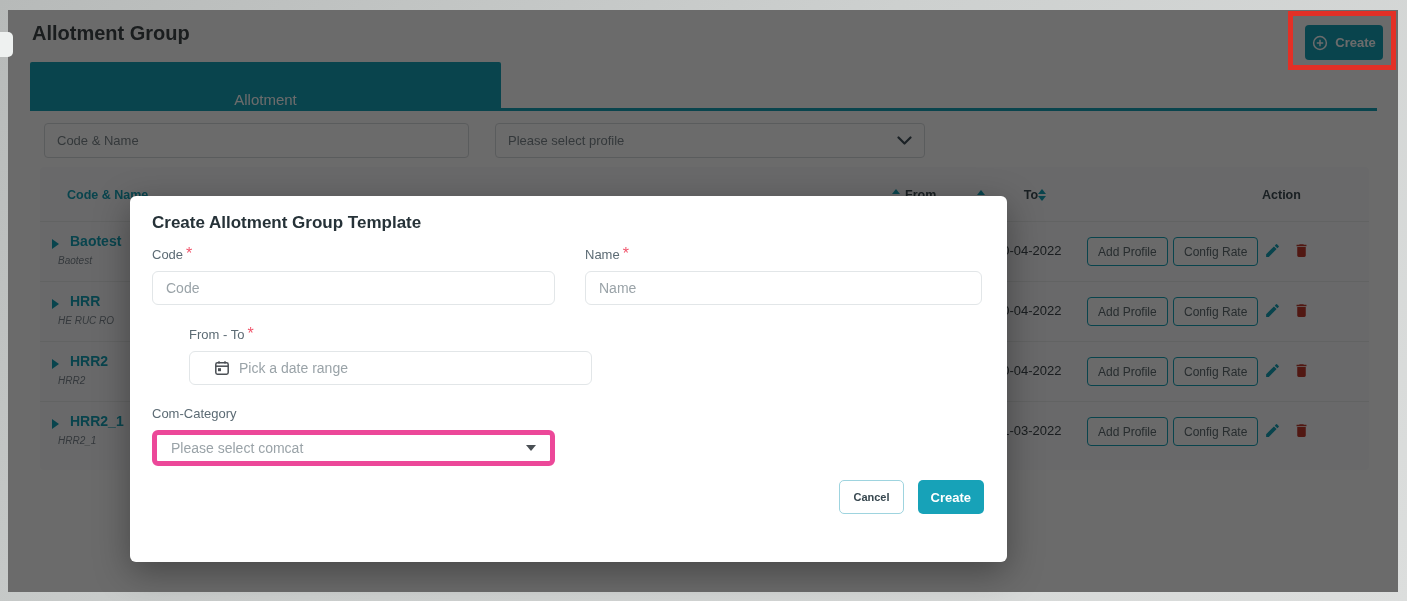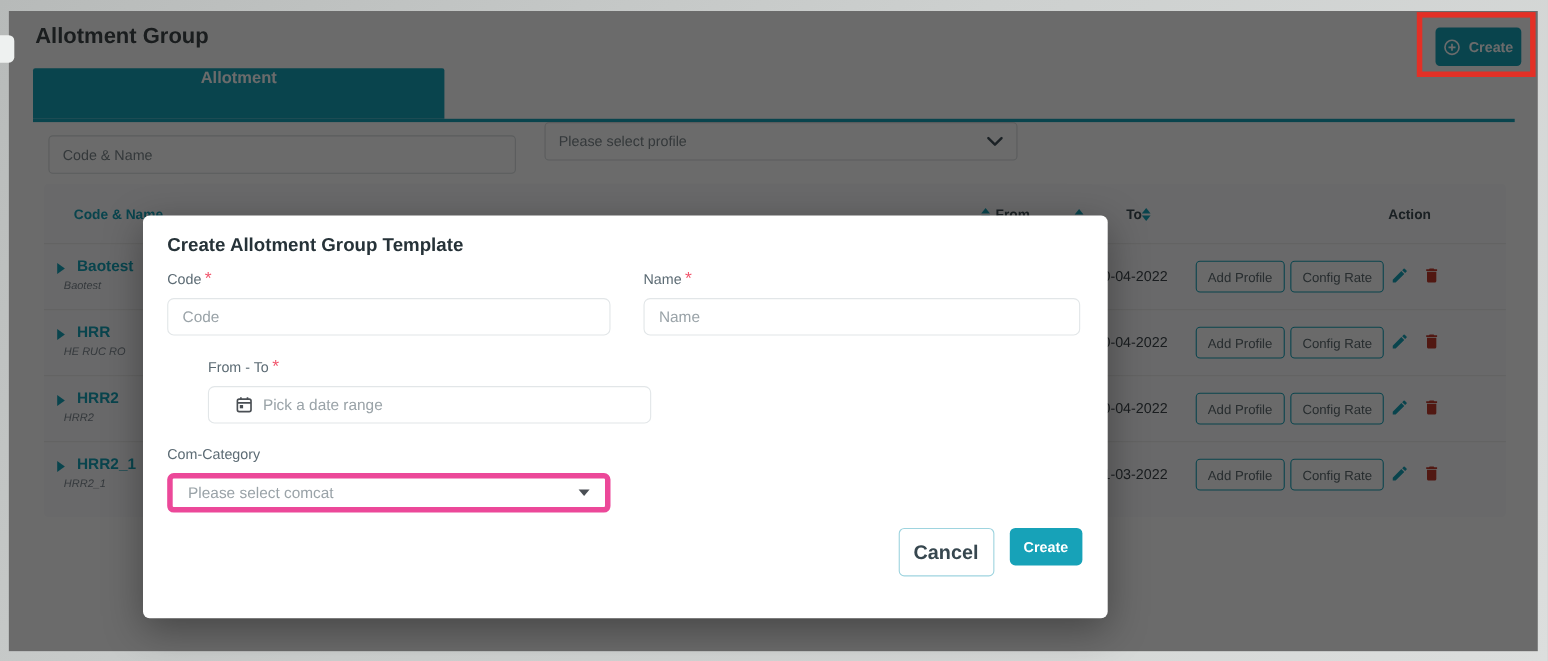--- a/index.html
+++ b/index.html
@@ -11,31 +11,31 @@
   
   .page-title { position:absolute; left:24px; top:12px; font-size:20px; font-weight:bold; color:#3e4549; }
   .create-top-btn { position:absolute; left:1297px; top:15px; width:78px; height:35px;
       background:var(--accent); color:#fff; border:none; border-radius:4px;
       font-family:inherit; font-size:13px; font-weight:bold; cursor:pointer;
       display:flex; align-items:center; justify-content:center; gap:7px; }
 
   
   .tabbar { position:absolute; left:22px; top:52px; width:1347px; height:49px;
             border-bottom:3px solid var(--accent); display:flex; }
-  .tab { width:374px; height:46px; display:flex; align-items:flex-start; justify-content:center;
-         font-size:15px; font-weight:bold; cursor:pointer; }
+  .tab { width:471px; height:46px; display:flex; align-items:flex-end; justify-content:center;
+         font-size:15px; font-weight:normal; cursor:pointer; }
   .tab.active { background:var(--accent); color:#ffffff; border-radius:2px 2px 0 0; }
   .tab.inactive { color:#24292c; }
 
   
   .filter-input { position:absolute; left:36px; top:113px; width:425px; height:35px;
       border:1px solid #d7dbdd; border-radius:4px; padding:0 12px; font-family:inherit;
       font-size:13px; color:#3c4347; background:#fff; }
   .filter-input::placeholder { color:#7d878c; }
-  .filter-select { position:absolute; left:487px; top:101px; width:430px; height:35px;
+  .filter-select { position:absolute; left:487px; top:113px; width:430px; height:35px;
       border:1px solid #d7dbdd; border-radius:4px; padding:16px 12px; background:#fff;
       display:flex; align-items:center; justify-content:space-between; cursor:pointer; }
   .filter-select .ph { font-size:13px; color:#7d878c; }
 
   
   .table { position:absolute; left:32px; top:157px; width:1329px; height:303px;
            background:#fafbfc; border-radius:4px; }
   .thead { position:relative; height:54px; }
   .th { position:absolute; top:21px; font-size:12.5px; font-weight:bold; color:#3e4c54; }
   .th.teal { color:var(--accent); }
@@ -78,22 +78,22 @@
   .finput::placeholder { color:#9aa3a8; }
   .fpicker { width:100%; height:34px; margin-top:8px; border:1px solid #e2e6e8; border-radius:6px;
              display:flex; align-items:center; gap:9px; padding:0 24px; cursor:pointer; background:#fff; }
   .fpicker .ph, .fselect .ph { font-size:14px; color:#9aa3a8; }
   .fselect { width:100%; height:36px; margin-top:8px; border:5px solid #ec4899; border-radius:6px;
              display:flex; align-items:center; justify-content:space-between; padding:0 14px; cursor:pointer; background:#fff; }
   .caret-dn { width:0; height:0; border-left:5px solid transparent; border-right:5px solid transparent;
               border-top:6px solid #4a4f54; }
   .row1 { top:49px; } .row2 { top:129px;margin-left:37px; } .row3 { top:208px; }
   .modal-btns { position:absolute; right:23px; top:284px; display:flex; gap:14px; z-index:2; }
-  .btn-cancel { height:44px; padding:0 13px; background:#fff; border:1px solid #9ed4df; border-radius:5px;
-                font-family:inherit; font-size:18px; font-weight:bold; color:#37474f; cursor:pointer; }
+  .btn-cancel { height:34px; padding:0 13px; background:#fff; border:1px solid #9ed4df; border-radius:5px;
+                font-family:inherit; font-size:11px; font-weight:bold; color:#37474f; cursor:pointer; }
   .btn-create { height:34px; padding:0 13px; background:var(--accent); border:none; border-radius:5px;
                 font-family:inherit; font-size:13px; font-weight:bold; color:#fff; cursor:pointer; }
 
   
   .red-rect { position:absolute; left:1288px; top:11px; width:108px; height:59px;
               border:5px solid var(--highlight); z-index:30; }
   .edge-panel { position:absolute; left:0px; top:32px; width:13px; height:25px; background:#eef1f0;
                 border-radius:0 5px 5px 0; z-index:15; }
 </style>
 </head>

